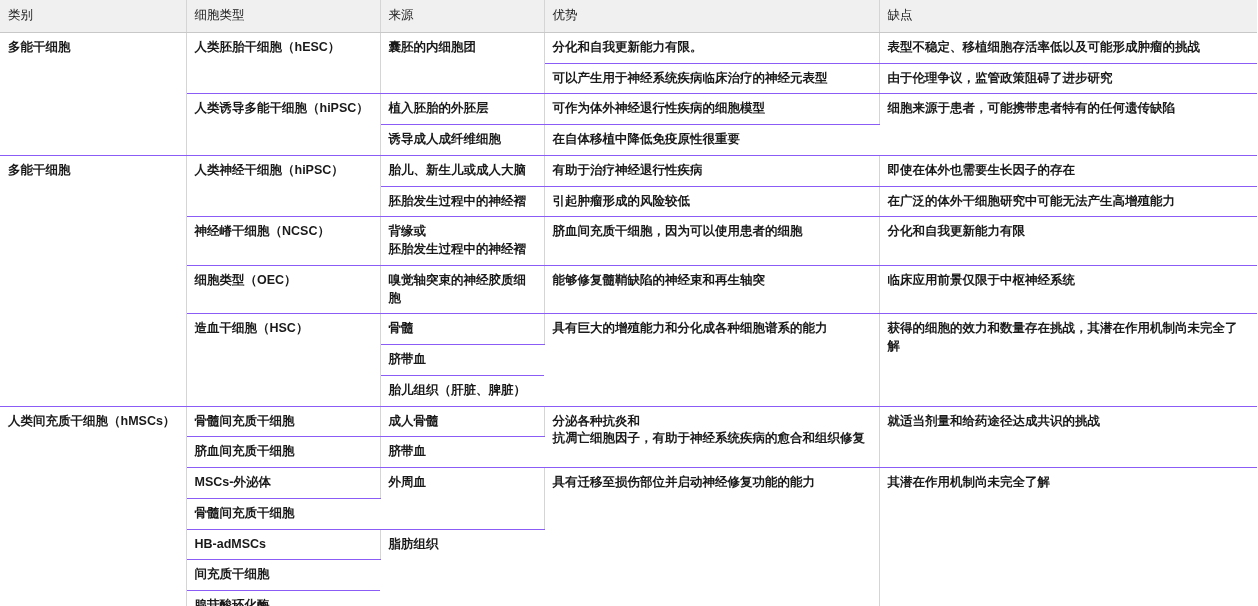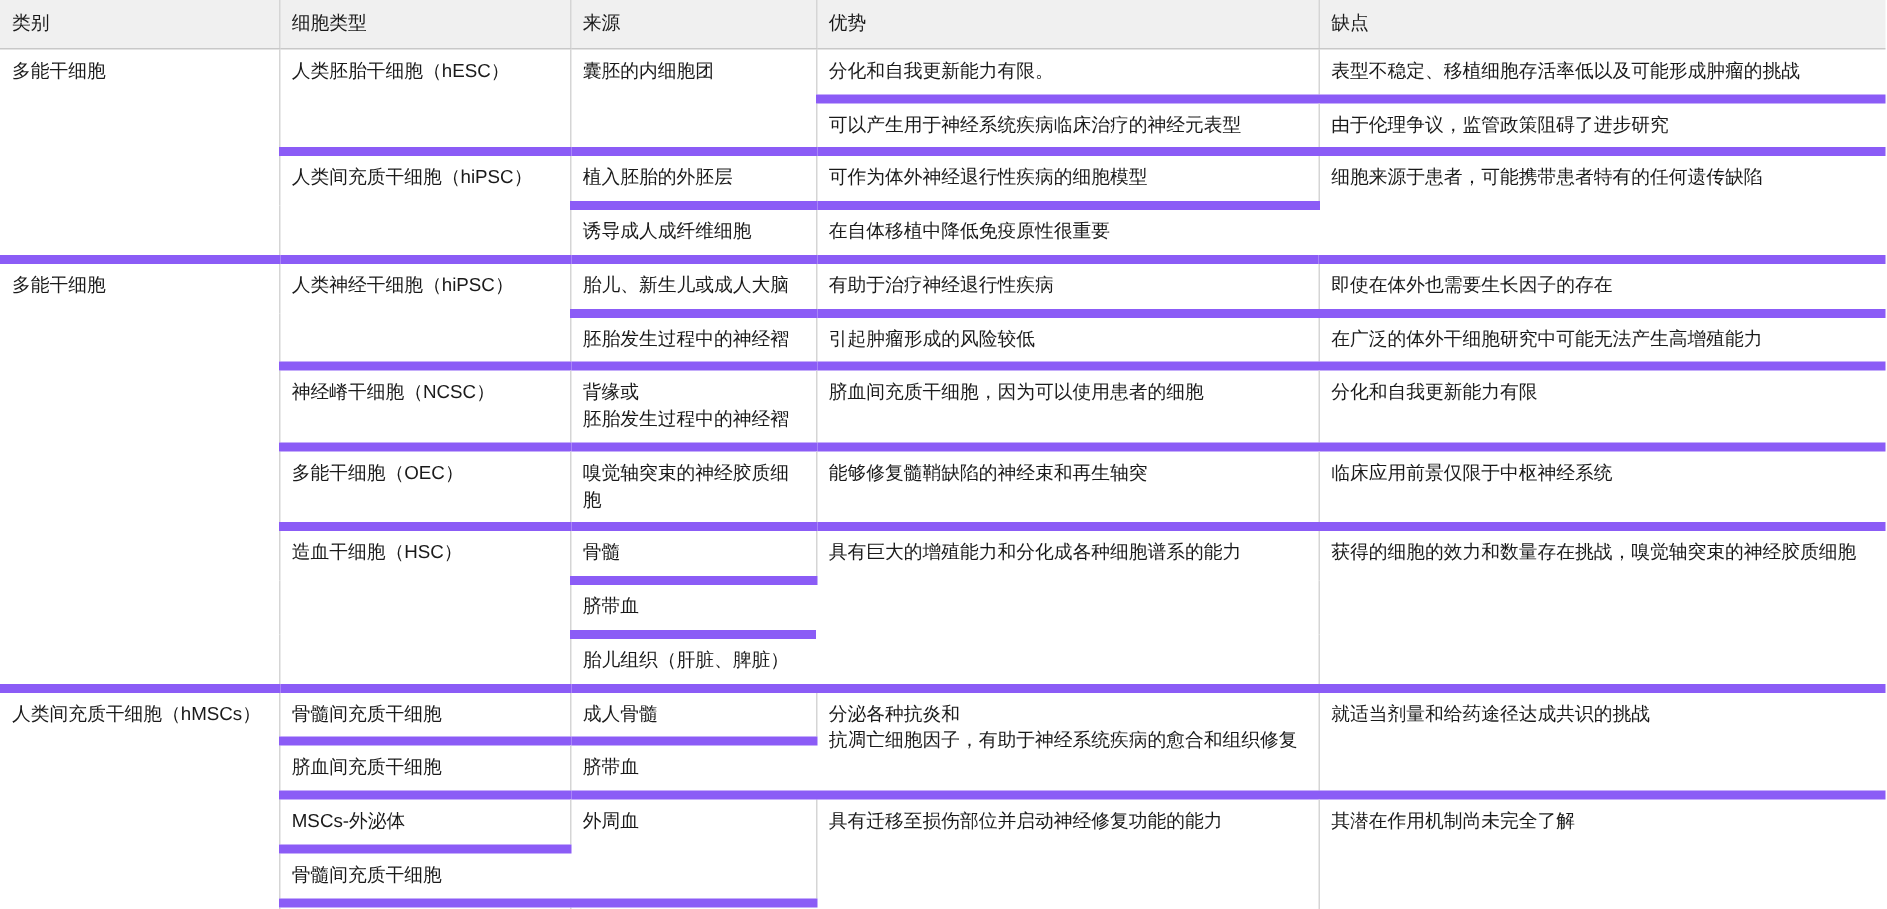--- a/index.html
+++ b/index.html
@@ -21,25 +21,25 @@
     position: relative;
   }
   table.stem-table {
     border-collapse: collapse;
     table-layout: fixed;
     width: 1257px;
   }
   table.stem-table th,
   table.stem-table td {
     border-right: 1px solid #d5d5d5;
-    border-bottom: 6px solid #8b5cf6;
+    border-bottom: 1px solid #8b5cf6;
     vertical-align: top;
     padding: 6px 8px 6px 8px;
     line-height: 1.42;
-    font-weight: normal;
+    font-weight: bold;
     text-align: left;
     word-wrap: break-word;
   }
   table.stem-table th {
     background: #f0f0f0;
     border-bottom: 1px solid #c8c8c8;
     color: #1a1a1a;
     font-weight: normal;
     padding-top: 7px;
     padding-bottom: 7px;
@@ -85,21 +85,21 @@
         <td rowspan="2">人类胚胎干细胞（hESC）</td>
         <td rowspan="2">囊胚的内细胞团</td>
         <td>分化和自我更新能力有限。</td>
         <td>表型不稳定、移植细胞存活率低以及可能形成肿瘤的挑战</td>
       </tr>
       <tr>
         <td>可以产生用于神经系统疾病临床治疗的神经元表型</td>
         <td>由于伦理争议，监管政策阻碍了进步研究</td>
       </tr>
       <tr>
-        <td rowspan="2">人类间充质干细胞（hiPSC）</td>
+        <td rowspan="2">人类诱导多能干细胞（hiPSC）</td>
         <td>植入胚胎的外胚层</td>
         <td>可作为体外神经退行性疾病的细胞模型</td>
         <td rowspan="2">细胞来源于患者，可能携带患者特有的任何遗传缺陷</td>
       </tr>
       <tr>
         <td>诱导成人成纤维细胞</td>
         <td>在自体移植中降低免疫原性很重要</td>
       </tr>
 
       <tr>
@@ -115,30 +115,30 @@
         <td>在广泛的体外干细胞研究中可能无法产生高增殖能力</td>
       </tr>
       <tr>
         <td>神经嵴干细胞（NCSC）</td>
         <td class="src-multiline" style="white-space:pre-line">背缘或
 胚胎发生过程中的神经褶</td>
         <td>脐血间充质干细胞，因为可以使用患者的细胞</td>
         <td>分化和自我更新能力有限</td>
       </tr>
       <tr>
-        <td>多能干细胞（OEC）</td>
+        <td>细胞类型（OEC）</td>
         <td>嗅觉轴突束的神经胶质细胞</td>
         <td>能够修复髓鞘缺陷的神经束和再生轴突</td>
         <td>临床应用前景仅限于中枢神经系统</td>
       </tr>
       <tr>
         <td rowspan="3">造血干细胞（HSC）</td>
         <td>骨髓</td>
         <td rowspan="3">具有巨大的增殖能力和分化成各种细胞谱系的能力</td>
-        <td rowspan="3">获得的细胞的效力和数量存在挑战，嗅觉轴突束的神经胶质细胞</td>
+        <td rowspan="3">获得的细胞的效力和数量存在挑战，其潜在作用机制尚未完全了解</td>
       </tr>
       <tr>
         <td>脐带血</td>
       </tr>
       <tr>
         <td>胎儿组织（肝脏、脾脏）</td>
       </tr>
 
       <tr>
         <td rowspan="7">人类间充质干细胞（hMSCs）</td>

